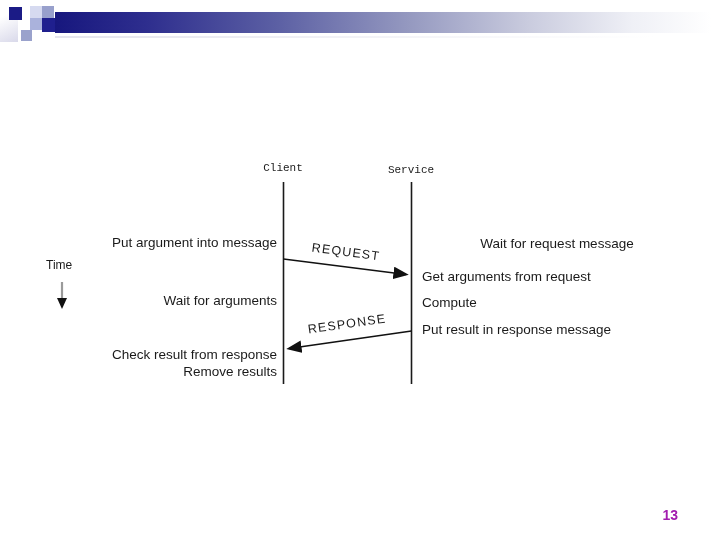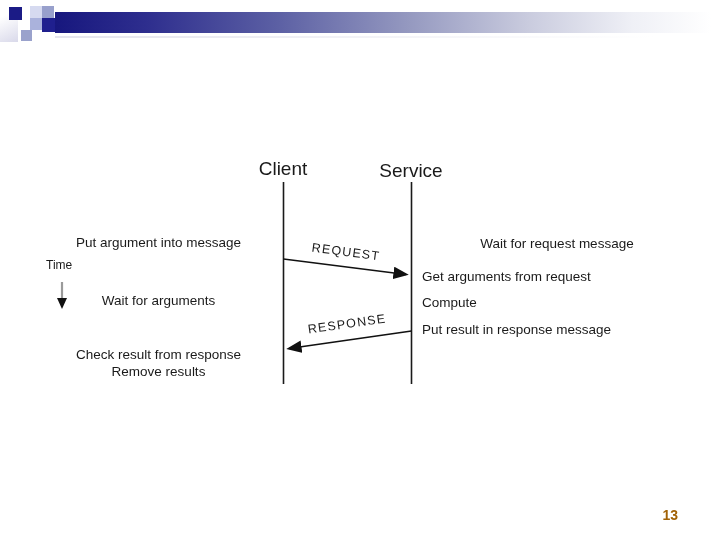--- a/index.html
+++ b/index.html
@@ -40,26 +40,26 @@
   
   .diagram-svg { position: absolute; left: 0; top: 0; width: 720px; height: 540px; }
 
   .lbl {
     position: absolute;
     font-size: 13.5px;
     line-height: 17px;
     white-space: nowrap;
     color: #1a1a1a;
   }
-  .head { font-size: 19px; }
+  .head { font-size: 11px; font-family: Liberation Mono, monospace; }
 
   .lbl-client  { left: 243px; top: 160px; width: 80px;  text-align: center; }
   .lbl-service { left: 371px; top: 162px; width: 80px;  text-align: center; }
 
-  .left-col  { left: 40px;  width: 237px; text-align: center; }
+  .left-col  { left: 40px;  width: 237px; text-align: right; }
   .right-col { left: 422px; width: 270px; text-align: left; }
 
   .lbl-put-arg    { top: 234px; }
   .lbl-wait-resp  { top: 292px; }
   .lbl-remove     { top: 346px; }
   .lbl-check      { top: 363px; }
 
   .lbl-wait-req   { top: 235px; text-align: center; }
   .lbl-get-args   { top: 268px; }
   .lbl-compute    { top: 294px; }
@@ -75,21 +75,21 @@
     color: #1a1a1a;
   }
   .msg-request  { left: 303px; top: 245px; width: 86px; transform: rotate(7.5deg); }
   .msg-response { left: 298px; top: 317px; width: 98px; transform: rotate(-8deg); }
 
   
   .page-number {
     position: absolute;
     right: 42px; top: 507px;
     font-size: 14px; font-weight: bold;
-    color: #a16207;
+    color: #a21caf;
   }
 </style>
 </head>
 <body>
 
 <div class="deco strip"></div>
 <div class="deco sq-navy-1"></div>
 <div class="deco sq-lite-1"></div>
 <div class="deco sq-med-1"></div>
 <div class="deco sq-med-2"></div>

